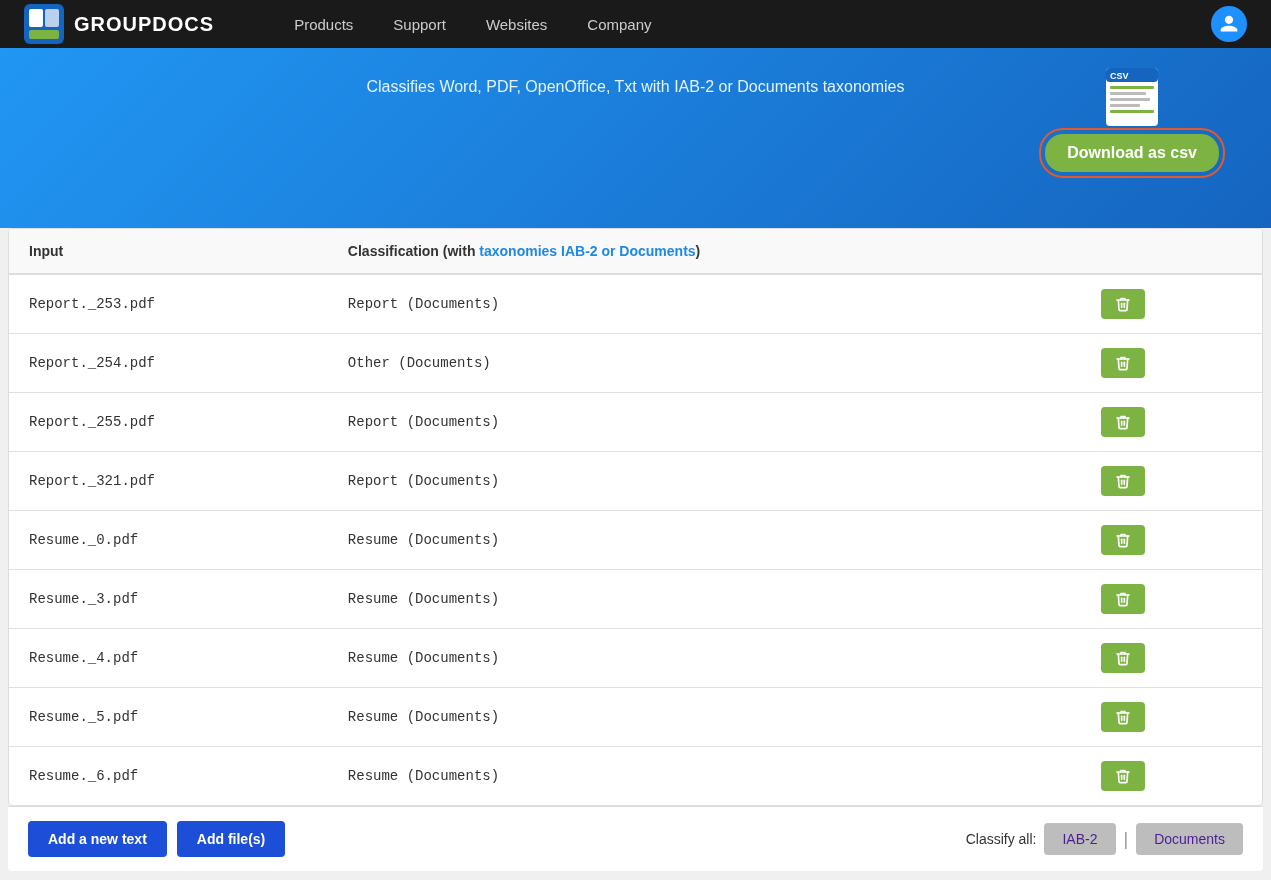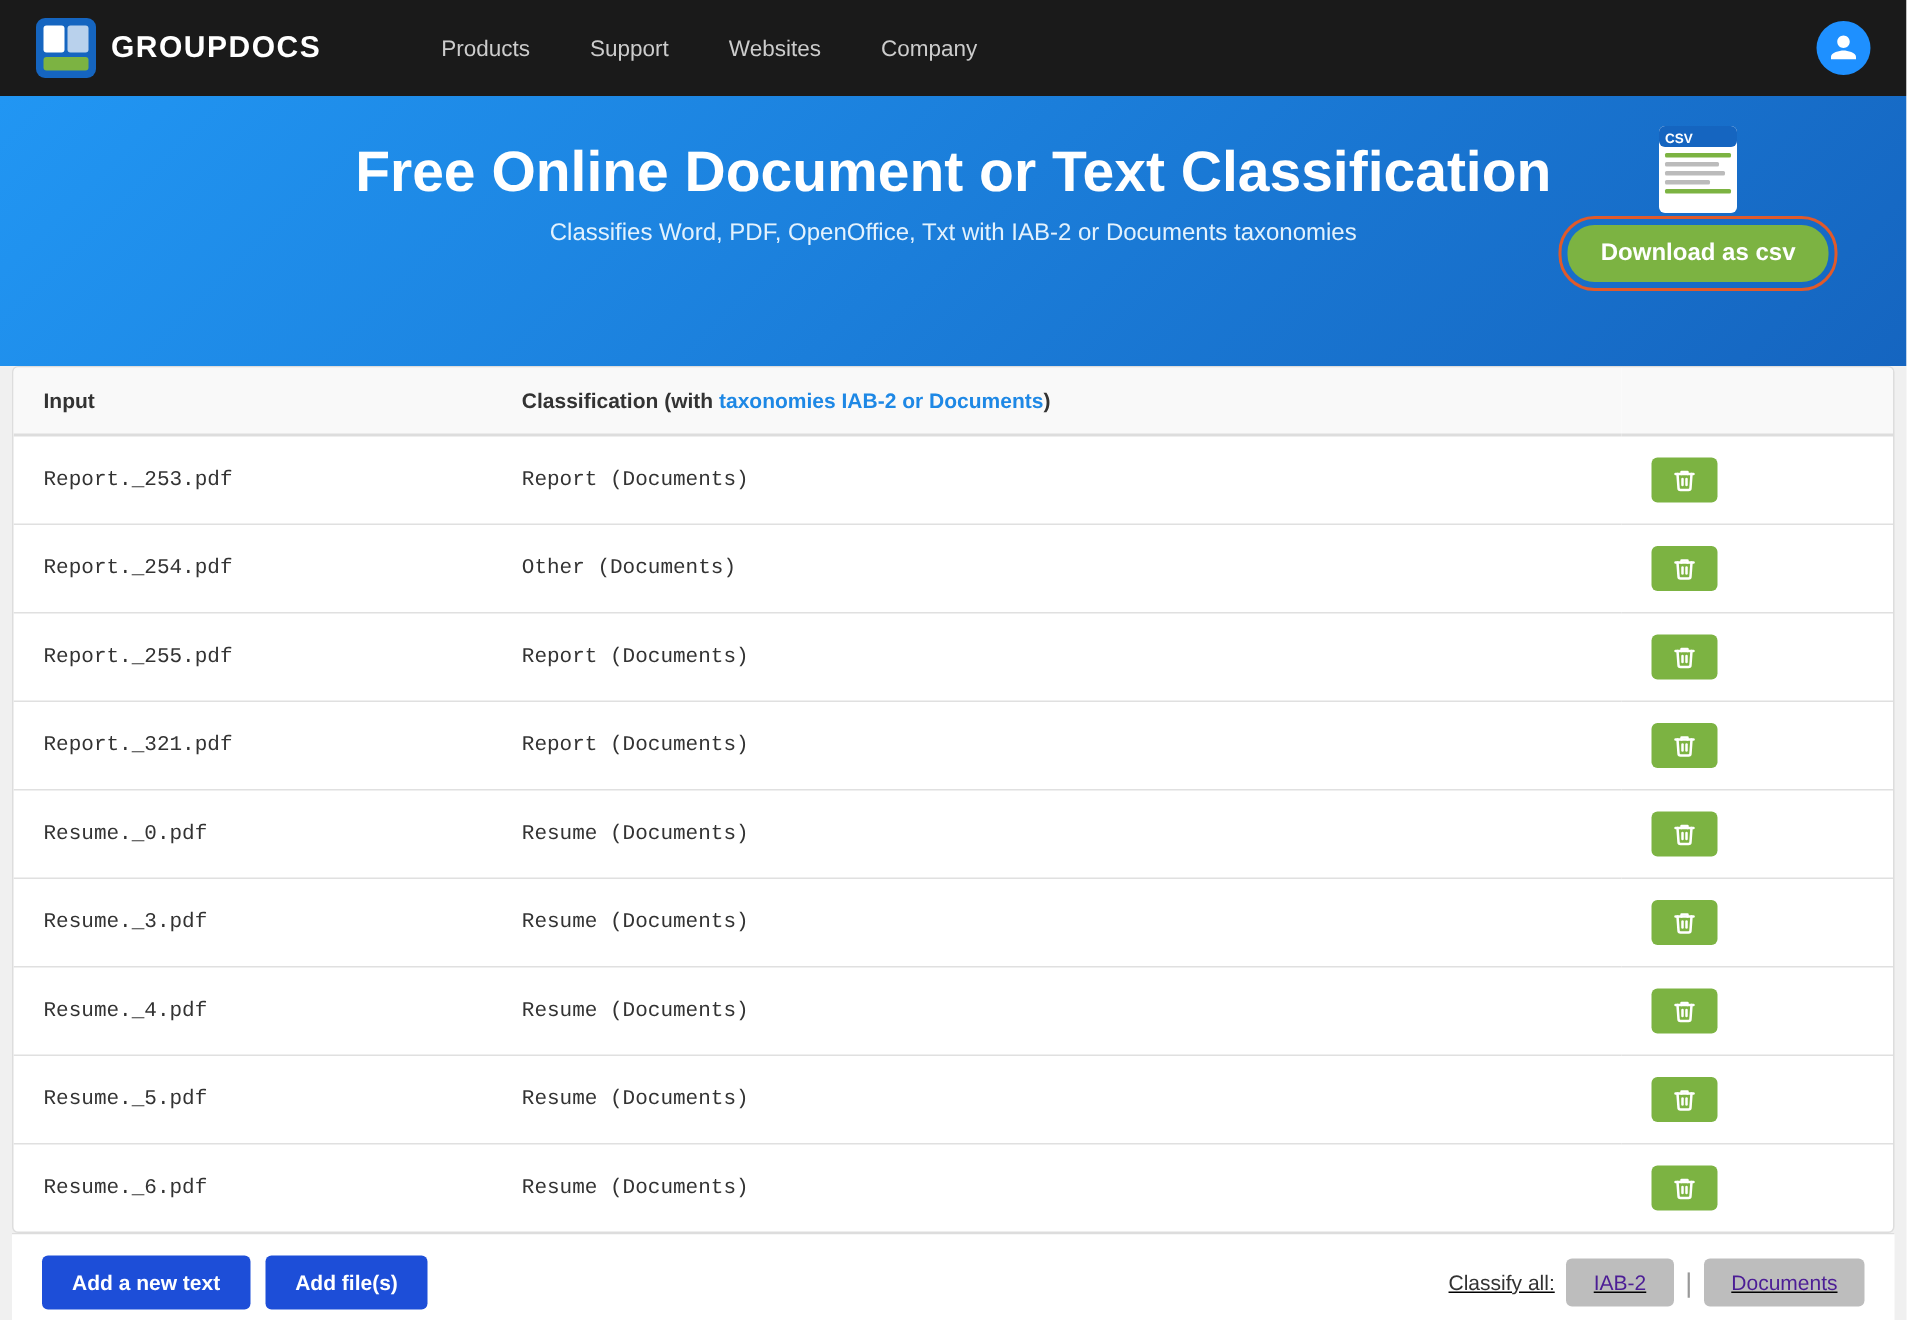--- a/index.html
+++ b/index.html
@@ -4,21 +4,21 @@
   <style>
     * { box-sizing: border-box; margin: 0; padding: 0; }
     body { font-family: Arial, sans-serif; background: #f0f0f0; min-height: 880px; }
 
     
     .navbar {
       background: #1a1a1a;
       display: flex;
       align-items: center;
       padding: 0 24px;
-      height: 64px;
+      height: 48px;
     }
     .navbar-logo {
       display: flex;
       align-items: center;
       gap: 10px;
       margin-right: 80px;
     }
     .logo-icon {
       width: 40px;
       height: 40px;
@@ -179,21 +179,20 @@
       padding: 10px 20px;
       font-size: 14px;
       font-weight: bold;
       cursor: pointer;
     }
     .classify-section {
       margin-left: auto;
       display: flex;
       align-items: center;
       gap: 8px;
-      text-decoration: underline;
     }
     .classify-label {
       font-size: 14px;
       color: #333;
     }
     .classify-btn {
       background: #bdbdbd;
       color: #4c1d95;
       border: none;
       border-radius: 4px;
@@ -227,21 +226,20 @@
     <a href="#">Company</a>
   </div>
   <div class="navbar-user">
     <svg width="20" height="20" viewBox="0 0 24 24" fill="white">
       <path d="M12 12c2.7 0 5-2.3 5-5s-2.3-5-5-5-5 2.3-5 5 2.3 5 5 5zm0 2c-3.3 0-10 1.7-10 5v2h20v-2c0-3.3-6.7-5-10-5z"></path>
     </svg>
   </div>
 </nav>
 
 <div class="hero">
-  <h1 class="hero-title">Free Online Document or Text Classification</h1>
   <p class="hero-subtitle">Classifies Word, PDF, OpenOffice, Txt with IAB-2 or Documents taxonomies</p>
 
   <div class="download-area">
 
     <svg class="csv-icon" viewBox="0 0 52 58" xmlns="http://www.w3.org/2000/svg">
       <rect width="52" height="58" rx="4" fill="#fff"></rect>
       <rect x="0" y="0" width="52" height="14" rx="4" fill="#1565c0"></rect>
       <text x="4" y="11" font-size="9" fill="#fff" font-weight="bold">CSV</text>
       <rect x="4" y="18" width="44" height="3" rx="1" fill="#7cb342"></rect>
       <rect x="4" y="24" width="36" height="3" rx="1" fill="#bbb"></rect>

